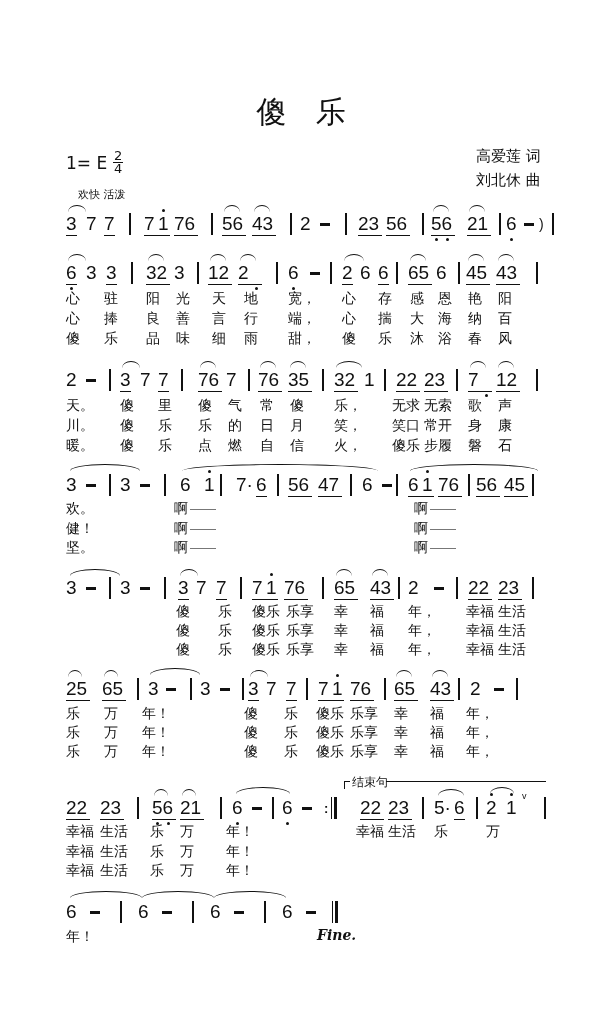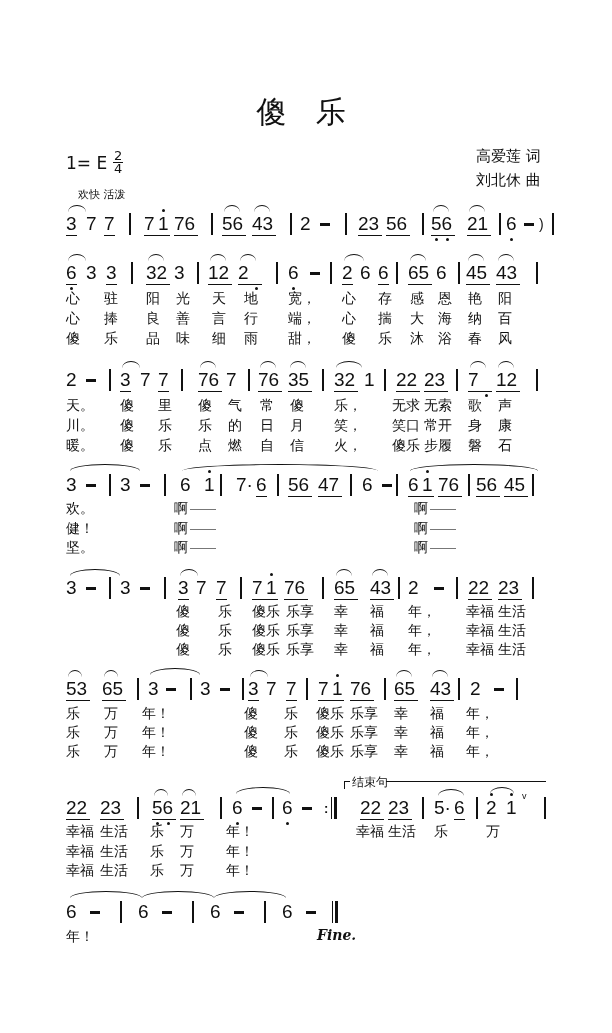--- a/index.html
+++ b/index.html
@@ -397,21 +397,21 @@
     <span style="position:absolute;left:268px">幸</span>
     <span style="position:absolute;left:304px">福</span>
     <span style="position:absolute;left:342px">年，</span>
     <span style="position:absolute;left:400px">幸福</span>
     <span style="position:absolute;left:432px">生活</span>
 </div>
 
 <div class="line" style="top:678px">
   <div class="notes">
     <span class="arc" style="left:2px;top:-8px;width:14px"></span>
-    <span class="n" style="left:0">53</span>
+    <span class="n" style="left:0">25</span>
       <span class="u" style="left:0;top:22px;width:24px"></span>
     <span class="arc" style="left:38px;top:-8px;width:14px"></span>
     <span class="n" style="left:36px">65</span>
       <span class="u" style="left:36px;top:22px;width:24px"></span>
     <span class="bl" style="left:71px"></span>
     <span class="arc" style="left:84px;top:-10px;width:50px"></span>
     <span class="n" style="left:82px">3</span>
       <span class="dash" style="left:100px"></span>
     <span class="bl" style="left:124px"></span>
     <span class="n" style="left:134px">3</span>

